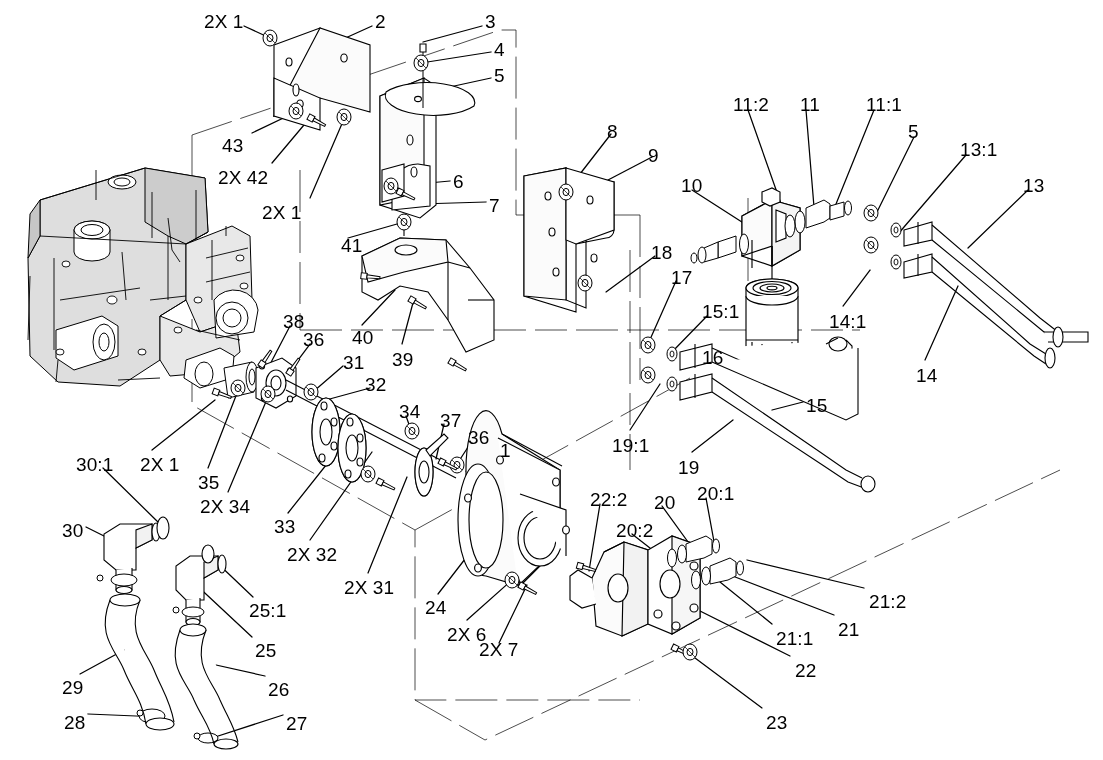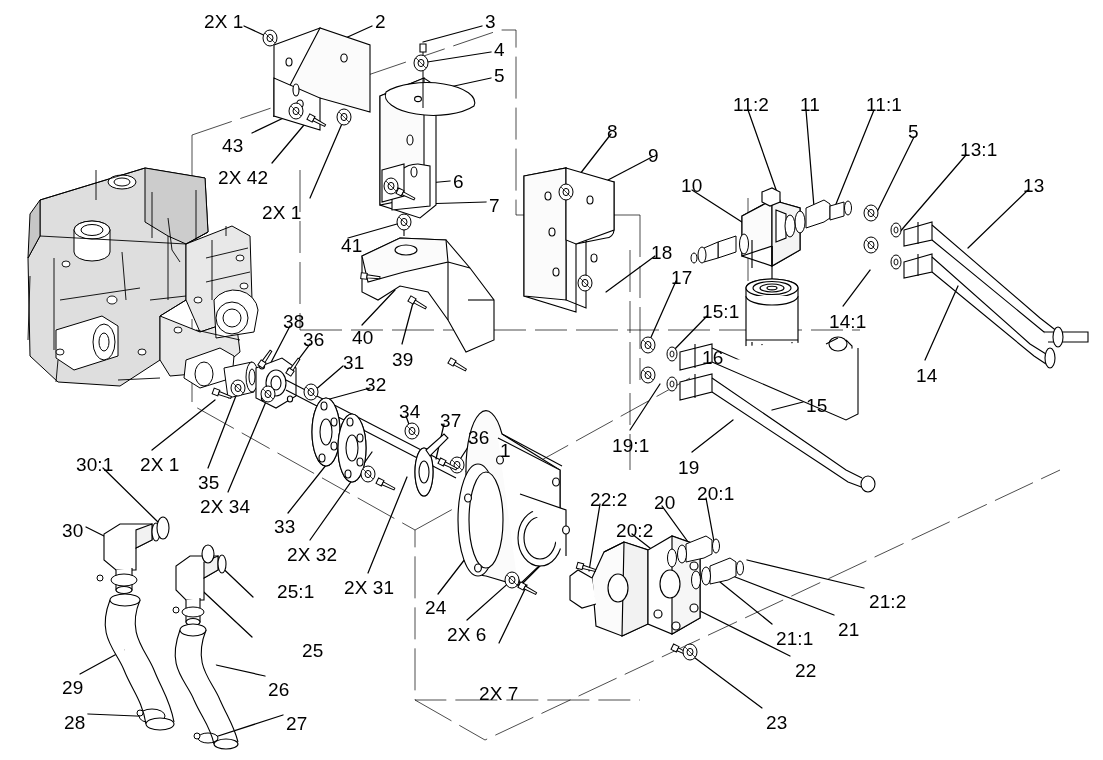--- a/index.html
+++ b/index.html
@@ -560,26 +560,26 @@
   <div class="lbl" style="left:500px;top:441px;">1</div>
   <div class="lbl" style="left:76px;top:455px;">30:1</div>
   <div class="lbl" style="left:140px;top:455px;">2X 1</div>
   <div class="lbl" style="left:198px;top:473px;">35</div>
   <div class="lbl" style="left:200px;top:497px;">2X 34</div>
   <div class="lbl" style="left:274px;top:517px;">33</div>
   <div class="lbl" style="left:287px;top:545px;">2X 32</div>
   <div class="lbl" style="left:344px;top:578px;">2X 31</div>
   <div class="lbl" style="left:425px;top:598px;">24</div>
   <div class="lbl" style="left:447px;top:625px;">2X 6</div>
-  <div class="lbl" style="left:479px;top:684px;">2X 7</div>
+  <div class="lbl" style="left:479px;top:640px;">2X 7</div>
   <div class="lbl" style="left:62px;top:521px;">30</div>
   <div class="lbl" style="left:62px;top:678px;">29</div>
   <div class="lbl" style="left:64px;top:713px;">28</div>
-  <div class="lbl" style="left:249px;top:582px;margin-left:28px;">25:1</div>
-  <div class="lbl" style="left:255px;top:641px;margin-left:47px;">25</div>
+  <div class="lbl" style="left:249px;top:601px;">25:1</div>
+  <div class="lbl" style="left:255px;top:641px;">25</div>
   <div class="lbl" style="left:268px;top:680px;">26</div>
   <div class="lbl" style="left:286px;top:714px;">27</div>
   <div class="lbl" style="left:590px;top:490px;">22:2</div>
   <div class="lbl" style="left:654px;top:493px;">20</div>
   <div class="lbl" style="left:697px;top:484px;">20:1</div>
   <div class="lbl" style="left:616px;top:521px;">20:2</div>
   <div class="lbl" style="left:869px;top:592px;">21:2</div>
   <div class="lbl" style="left:838px;top:620px;">21</div>
   <div class="lbl" style="left:776px;top:629px;">21:1</div>
   <div class="lbl" style="left:795px;top:661px;">22</div>

